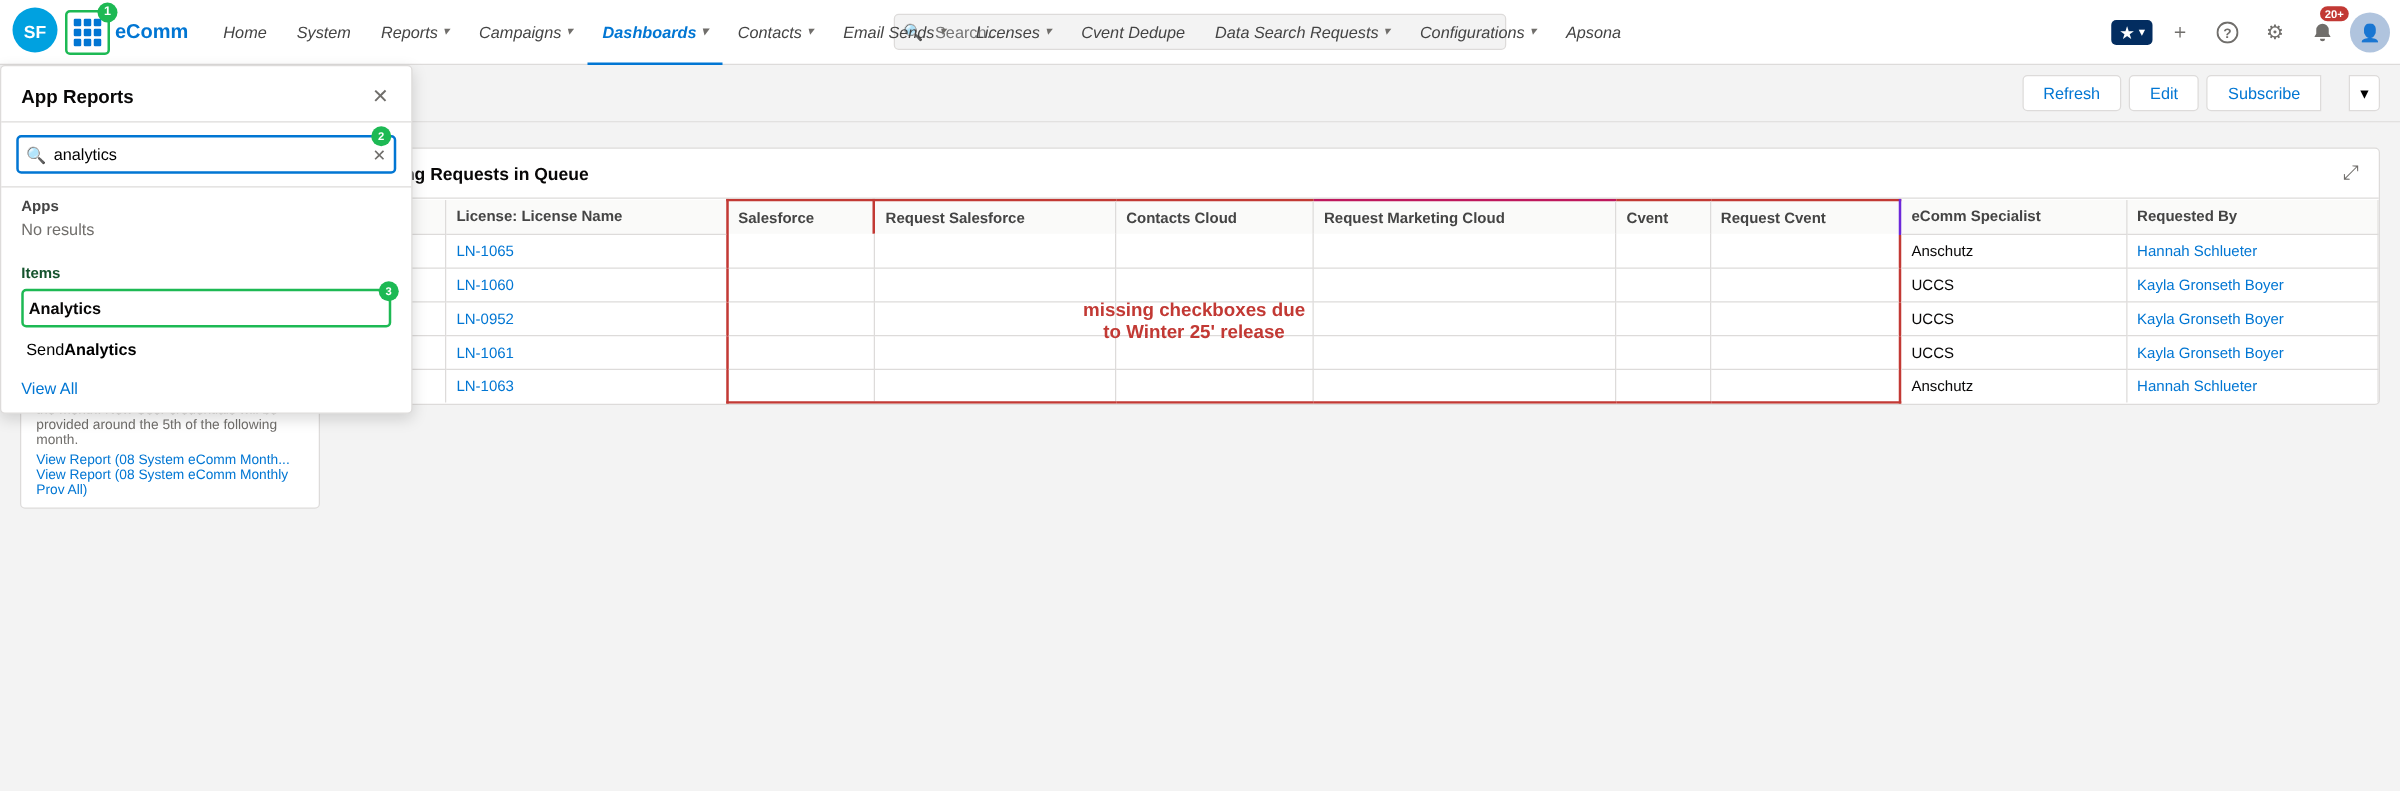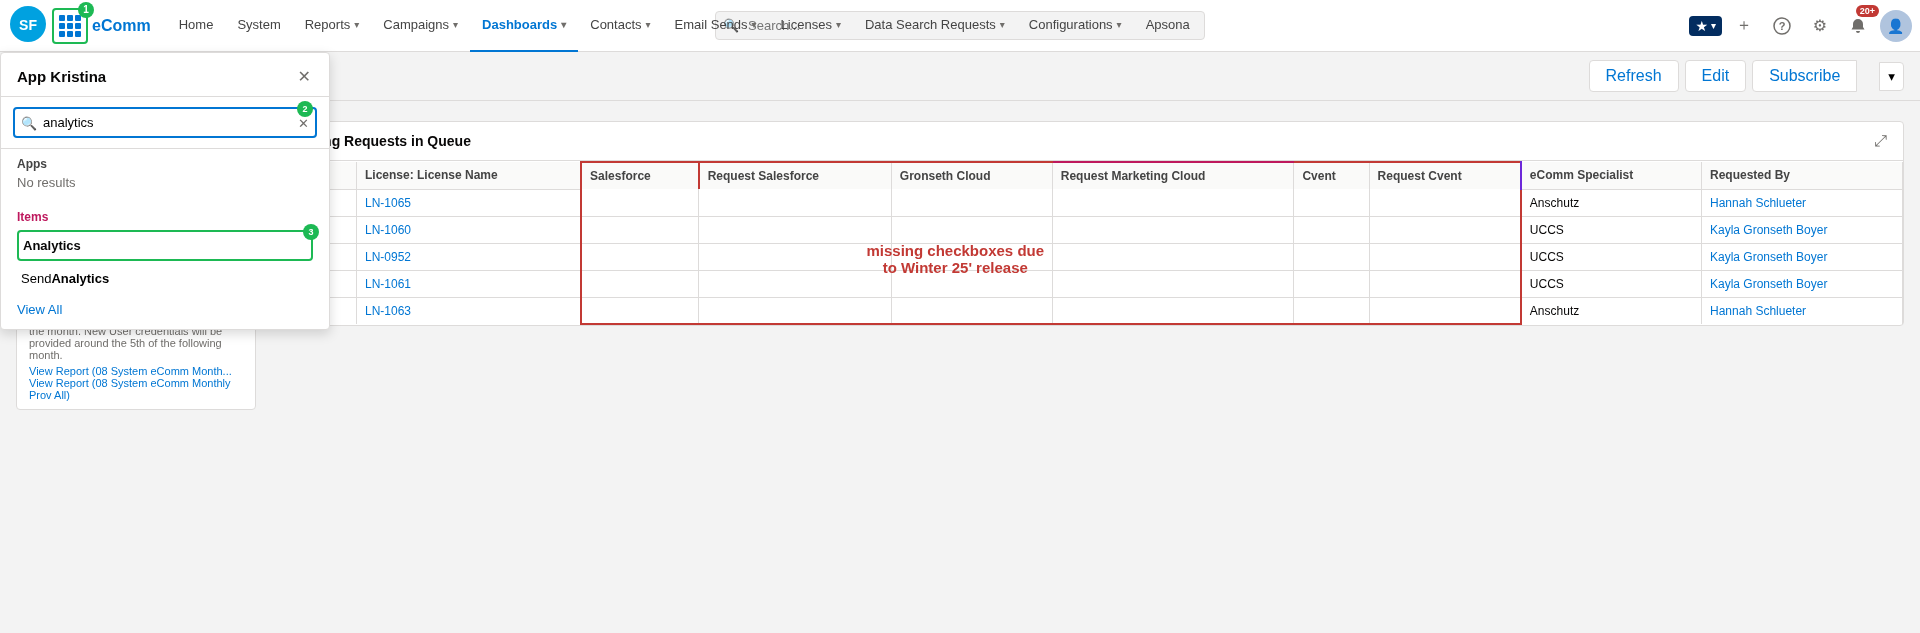--- a/index.html
+++ b/index.html
@@ -192,21 +192,21 @@
       display: flex;
       align-items: center;
       gap: 6px;
     }
     .btn {
       padding: 6px 16px;
       border: 1px solid #dddbda;
       border-radius: 4px;
       background: white;
       cursor: pointer;
-      font-size: 16px;
+      font-size: 13px;
       color: #0176d3;
     }
     .btn-icon {
       padding: 6px 8px;
       border: 1px solid #dddbda;
       border-radius: 0 4px 4px 0;
       background: white;
       cursor: pointer;
       margin-left: -1px;
     }
@@ -308,21 +308,21 @@
       font-size: 13px;
       color: #706e6b;
       margin-bottom: 4px;
     }
     .items-section {
       padding: 8px 16px;
     }
     .items-label {
       font-size: 12px;
       font-weight: 700;
-      color: #be185d;
+      color: #14532d;
       margin-bottom: 6px;
     }
     .analytics-item {
       display: flex;
       align-items: center;
       padding: 6px 4px;
       cursor: pointer;
       border: 2px solid #1db954;
       border-radius: 4px;
       margin-bottom: 4px;
@@ -482,21 +482,21 @@
         <span></span>
       <span></span>
         <span></span>
         <span></span>
     </div>
     <div class="badge-1">1</div>
   </div>
 
   <div class="brand-name">eComm</div>
 
-  <div style="display:flex;align-items:center;height:100%;flex:1;">
+  <div style="display:flex;height:100%;flex:1;font-style:italic;">
     <div class="sub-nav" style="height:52px;border:none;padding:0;background:transparent;flex:1;overflow:hidden;">
       <div class="sub-nav-item">
         <span>Home</span>
       </div>
       <div class="sub-nav-item">
         <span>System</span>
       </div>
       <div class="sub-nav-item">
         <span>Reports</span>
         <span class="chevron">▾</span>
@@ -513,20 +513,23 @@
         <span>Contacts</span>
         <span class="chevron">▾</span>
       </div>
       <div class="sub-nav-item">
         <span>Email Sends</span>
         <span class="chevron">▾</span>
       </div>
       <div class="sub-nav-item">
         <span>Licenses</span>
         <span class="chevron">▾</span>
+      </div>
+      <div class="sub-nav-item">
+        <span>Cvent Dedupe</span>
       </div>
       <div class="sub-nav-item">
         <span>Data Search Requests</span>
         <span class="chevron">▾</span>
       </div>
       <div class="sub-nav-item">
         <span>Configurations</span>
         <span class="chevron">▾</span>
       </div>
       <div class="sub-nav-item">
@@ -560,21 +563,21 @@
           </svg>
       </div>
       <span class="badge">20+</span>
     </div>
     <div class="avatar">👤</div>
   </div>
 </div>
 
 <div class="app-launcher-dropdown">
   <div class="app-launcher-header">
-    <span class="app-launcher-title">App Kristina</span>
+    <span class="app-launcher-title">App Reports</span>
     <button class="close-btn">✕</button>
   </div>
 
   <div class="app-launcher-search">
     <span class="search-glass">🔍</span>
     <input type="text" value="analytics" style="padding: 6px 28px; width: 100%; border: 2px solid rgb(1, 118, 211); border-radius: 4px; font-size: 13px; outline: none;">
     <button class="clear-btn">✕</button>
   </div>
 
   <div style="position:absolute;top:48px;right:16px;display:flex;align-items:center;gap:4px;">
@@ -645,21 +648,21 @@
         </div>
 
         <div class="table-wrapper" style="position:relative;">
           <table class="data-table">
             <thead>
               <tr>
                 <th>Name ↑</th>
                 <th>License: License Name</th>
                 <th style="border:2px solid #c23934;border-bottom:none;">Salesforce</th>
                 <th style="border-top:2px solid #c23934;border-bottom:none;">Request Salesforce</th>
-                <th style="border-top:2px solid #c23934;border-bottom:none;">Gronseth Cloud</th>
+                <th style="border-top:2px solid #c23934;border-bottom:none;">Contacts Cloud</th>
                 <th style="border-top:2px solid #be185d;border-bottom:none;">Request Marketing Cloud</th>
                 <th style="border-top:2px solid #c23934;border-bottom:none;">Cvent</th>
                 <th style="border-top:2px solid #c23934;border-right:2px solid #6d28d9;border-bottom:none;">Request Cvent</th>
                 <th>eComm Specialist</th>
                 <th>Requested By</th>
               </tr>
             </thead>
             <tbody id="table-body">
             <tr>
       <td>on</td>

